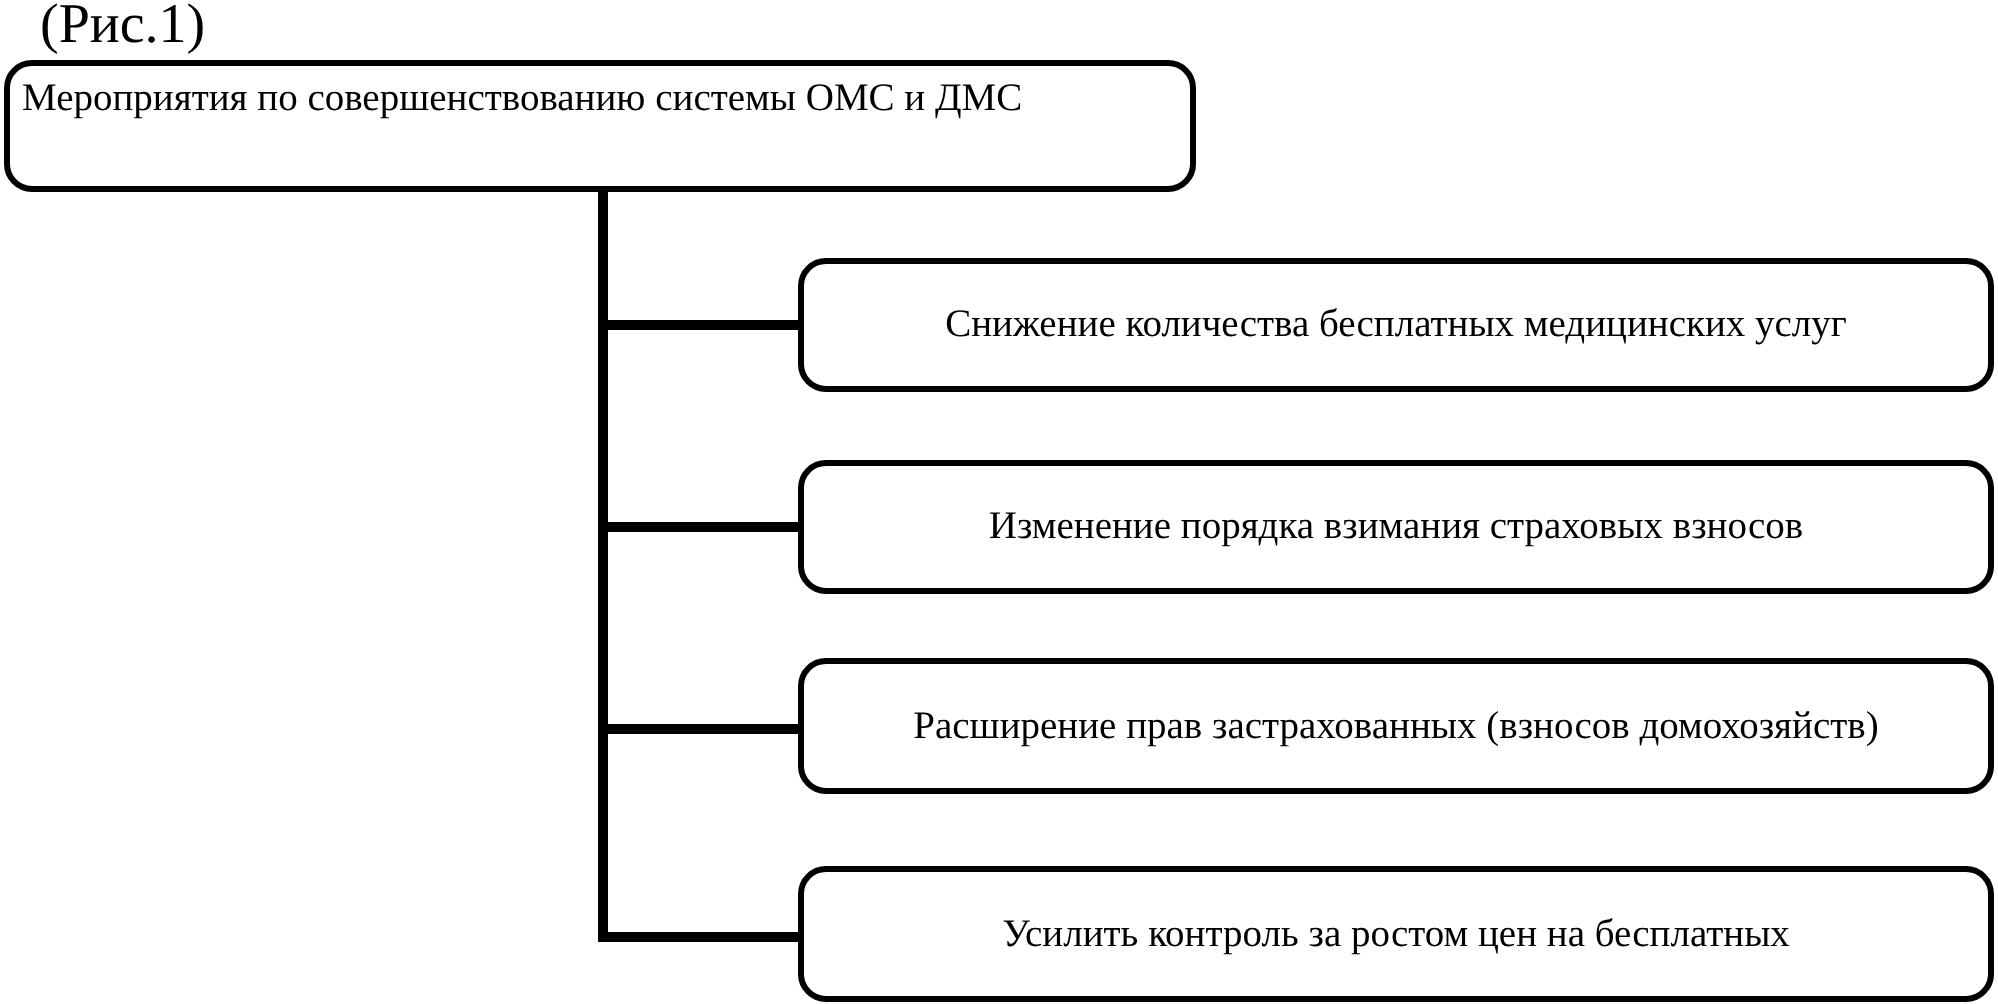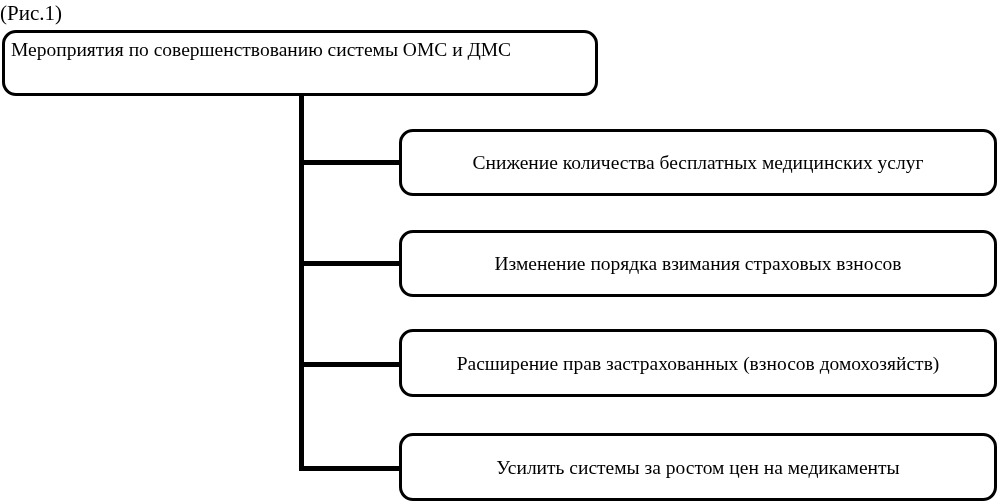--- a/index.html
+++ b/index.html
@@ -15,23 +15,23 @@
     position: relative;
     width: 999px;
     height: 502px;
     background: #ffffff;
     overflow: hidden;
   }
 
   
   .fig-caption {
     position: absolute;
-    left: 0;
+    left: 20px;
     top: 0px;
-    font-size: 21px;
+    font-size: 28px;
     line-height: 26px;
     letter-spacing: 0px;
     white-space: nowrap;
   }
 
   
   .node {
     position: absolute;
     box-sizing: border-box;
     border: 3px solid #000000;
@@ -95,16 +95,16 @@
 
   <div class="node" style="left:399px; top:129px; width:598px; height:67px;">
     <div class="node-label">Снижение количества бесплатных медицинских услуг</div>
   </div>
 
   <div class="node" style="left:399px; top:329px; width:598px; height:68px;">
     <div class="node-label">Расширение прав застрахованных (взносов домохозяйств)</div>
   </div>
 
   <div class="node" style="left:399px; top:433px; width:598px; height:68px;">
-    <div class="node-label">Усилить системы за ростом цен на медикаменты</div>
+    <div class="node-label">Усилить контроль за ростом цен на бесплатных</div>
   </div>
 
 </div>
 
 </body></html>

